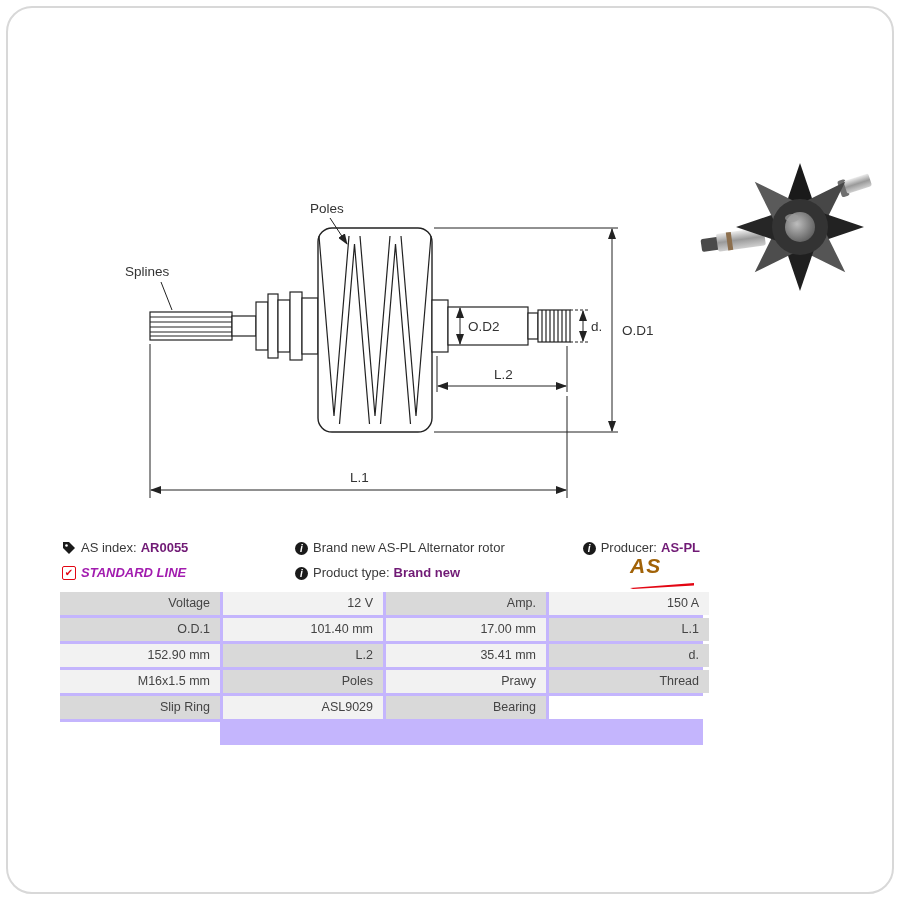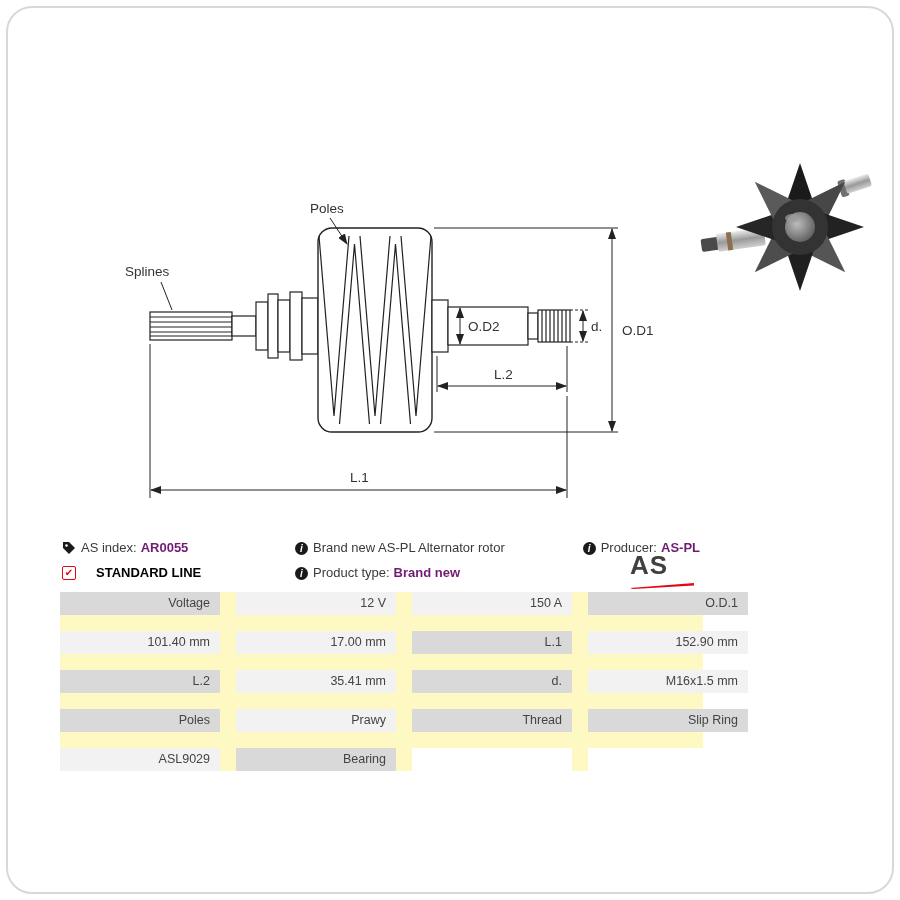--- a/index.html
+++ b/index.html
@@ -16,35 +16,35 @@
   .photo svg{width:100%;height:100%;display:block;}
 
   
   .info-row{position:absolute;height:18px;font-size:13px;display:flex;align-items:flex-end;}
   .col-left{left:62px;width:230px;}
   .col-mid{left:295px;width:300px;}
   .col-right{right:200px;justify-content:flex-end;width:260px;left:auto;}
   .r1{top:537px;} .r2{top:562px;}
   .info-row b{margin-left:4px;font-weight:bold;color:#701a75;}
   .plain{margin-left:5px;}
-  .red{color:#000000;font-weight:bold;margin-left:20px;}
+  .red{color:#a21caf;font-weight:bold;margin-left:5px;font-style:italic;}
   .info-icon{display:inline-block;width:13px;height:13px;border-radius:50%;background:#1a1a1a;color:#fff;
     font-size:10px;line-height:13px;text-align:center;font-weight:bold;font-style:italic;flex:0 0 auto;}
   .check-icon{display:inline-block;width:12px;height:12px;border:1.5px solid #e30613;color:#e30613;
     font-size:10px;line-height:12px;text-align:center;flex:0 0 auto;border-radius:2px;}
   .tag-icon{display:inline-block;width:14px;height:14px;flex:0 0 auto;}
 
   
   .as-logo{position:absolute;right:200px;top:556px;width:70px;text-align:left;}
-  .as-logo-text{color:#404040;font-weight:bold;font-size:26px;line-height:19px;letter-spacing:1px;}
+  .as-logo-text{color:#a16207;font-weight:bold;font-style:italic;font-size:21px;line-height:19px;letter-spacing:1px;}
   .as-logo-sub{color:#777;font-size:4.5px;margin-top:1px;white-space:nowrap;}
 
   
   .specs{position:absolute;left:60px;top:592px;width:643px;display:grid;
-    grid-template-columns:160px 160px 160px 160px;gap:16px;background:#fef9c3;font-size:12.5px;}
+    grid-template-columns:160px 160px 160px 160px;gap:3px;background:#c4b5fd;font-size:12.5px;}
   .cell{height:23px;line-height:23px;text-align:right;padding-right:10px;box-sizing:border-box;color:#444;}
   .cell.label{background:#d9d9d9;}
   .cell.value{background:#f2f2f2;}
   .cell.empty{background:#ffffff;}
 </style>
 </head>
 <body>
 
 <div class="frame"></div>
 
@@ -218,20 +218,21 @@
   <div class="as-logo-text">AS</div>
   <svg width="64" height="6" viewBox="0 0 64 6">
     <polygon points="0,5 64,0 64,2.5 3,6" fill="#e30613"></polygon>
   </svg>
   <div class="as-logo-sub">Alternators, Starters &amp; Parts</div>
 </div>
 
 <div class="specs">
   <div class="cell label">Voltage</div>
   <div class="cell value">12 V</div>
+  <div class="cell label">Amp.</div>
   <div class="cell value">150 A</div>
 
   <div class="cell label">O.D.1</div>
   <div class="cell value">101.40 mm</div>
   <div class="cell value">17.00 mm</div>
 
   <div class="cell label">L.1</div>
   <div class="cell value">152.90 mm</div>
   <div class="cell label">L.2</div>
   <div class="cell value">35.41 mm</div>

